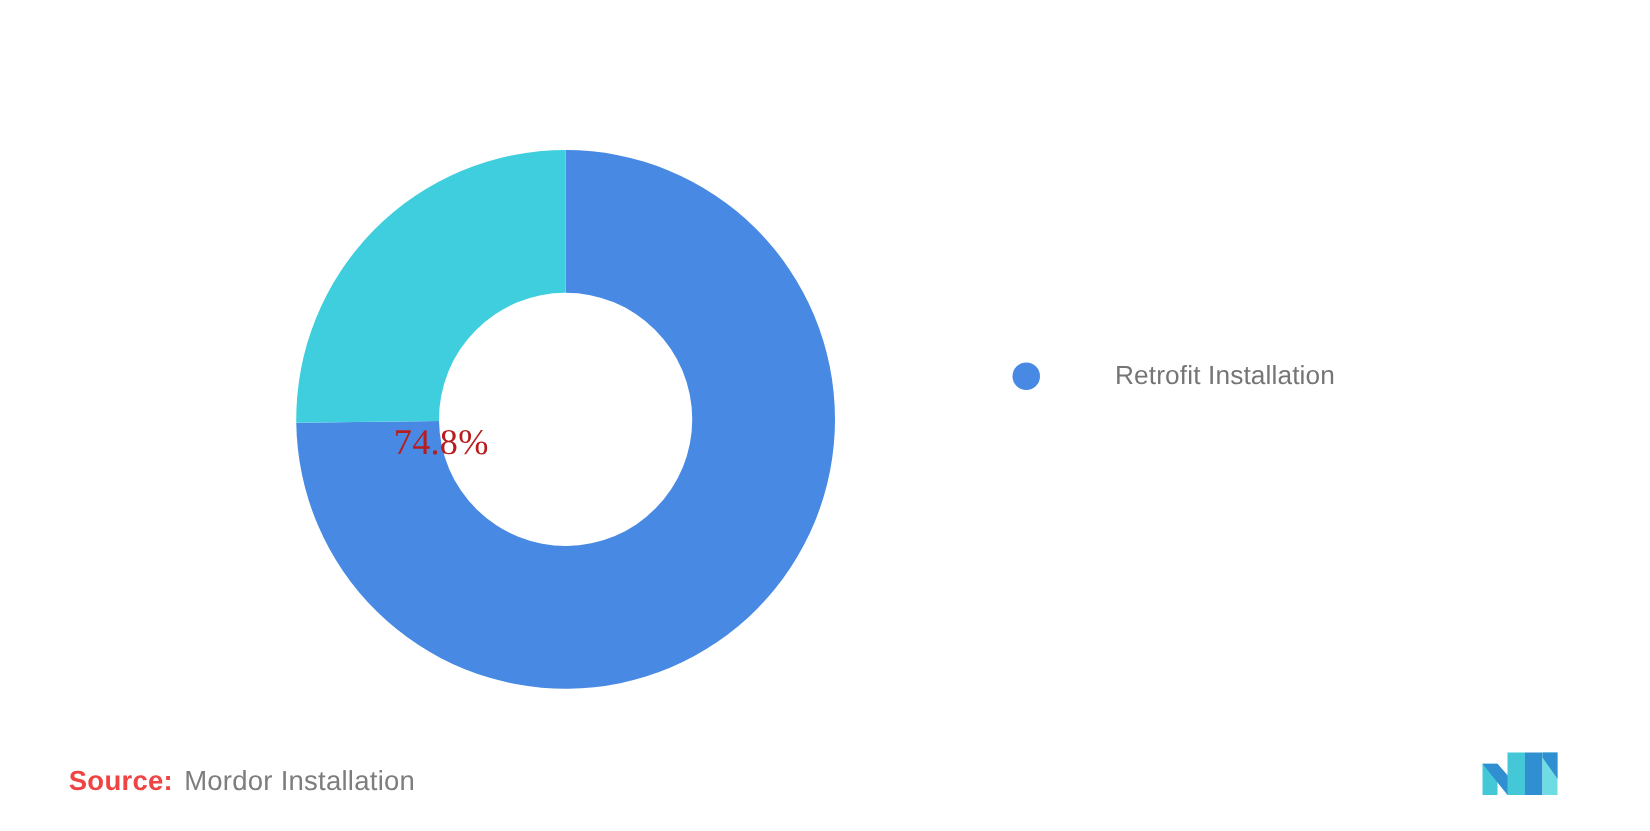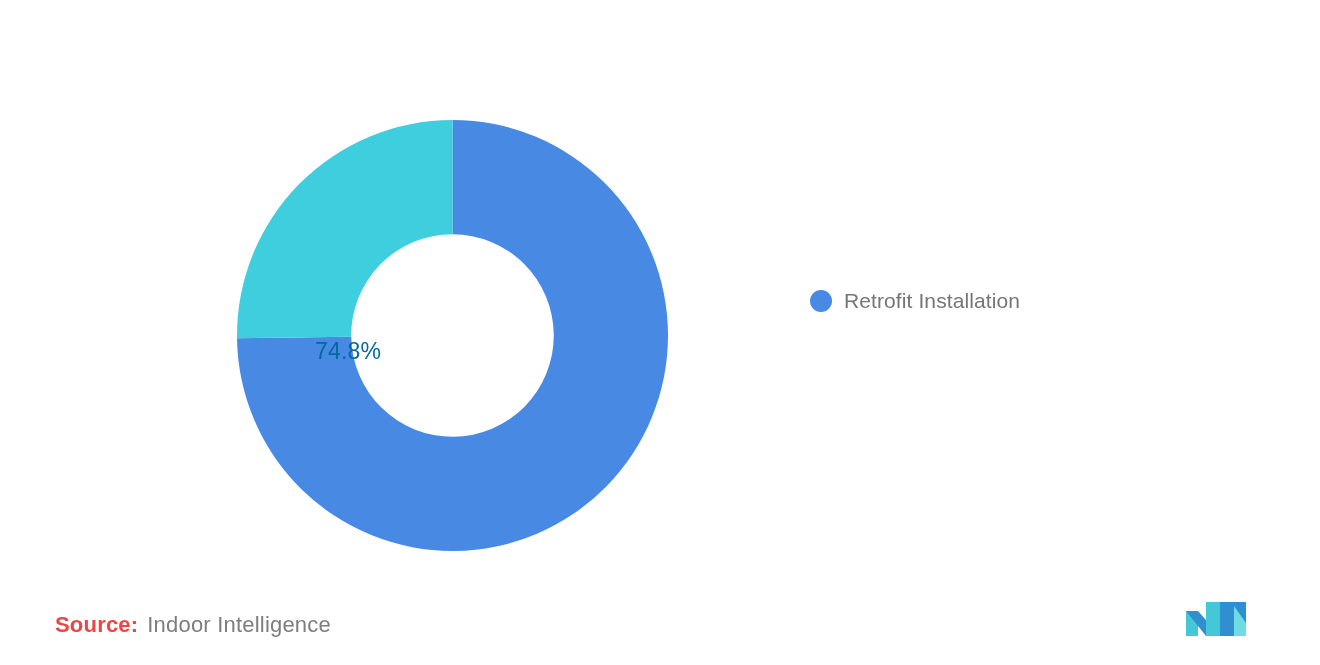--- a/index.html
+++ b/index.html
@@ -47,38 +47,39 @@
   #donut-svg {
     display: block;
     width: 431px;
     height: 431px;
     overflow: visible;
   }
   #slice-label-retrofit {
     position: absolute;
     left: 78px;
     top: 218px;
-    font-family: Liberation Sans, sans-serif;
-    font-size: 23px;
+    font-family: Liberation Serif, serif;
+    font-size: 29px;
     font-weight: 400;
-    color: #0369a1;
+    color: #b91c1c;
     letter-spacing: 0.2px;
     white-space: nowrap;
   }
 
   
   #legend {
     position: absolute;
     left: 810px;
     top: 284px;
   }
   .legend-item {
     display: flex;
     align-items: center;
     height: 33px;
+    gap: 48px;
   }
   .legend-swatch {
     width: 22px;
     height: 22px;
     border-radius: 50%;
     flex: 0 0 auto;
   }
   .legend-label {
     margin-left: 12px;
     font-family: "Liberation Sans", sans-serif;
@@ -136,21 +137,21 @@
 
   <div id="legend">
     <div class="legend-item">
       <span class="legend-swatch" style="background: rgb(71, 137, 227);"></span>
       <span class="legend-label">Retrofit Installation</span>
     </div>
   </div>
 
   <div id="source-line">
     <span id="source-label">Source:</span>
-    <span id="source-value">Indoor Intelligence</span>
+    <span id="source-value">Mordor Installation</span>
   </div>
 
   <svg id="brand-logo" viewBox="0 0 70 42">
     <polygon points="2,39 2,14 14,14 14,39" fill="#44c8d8"></polygon>
     <polygon points="2,14 14,14 36,39 22,39" fill="#2f8fd0"></polygon>
     <polygon points="22,39 36,39 36,5 22,5" fill="#44c8d8"></polygon>
     <polygon points="36,5 50,5 50,39 36,39" fill="#2f8fd0"></polygon>
     <polygon points="50,5 62,5 62,39 50,39" fill="#6fdbe3"></polygon>
     <polygon points="50,5 62,5 62,26 50,9" fill="#2f8fd0"></polygon>
   </svg>

